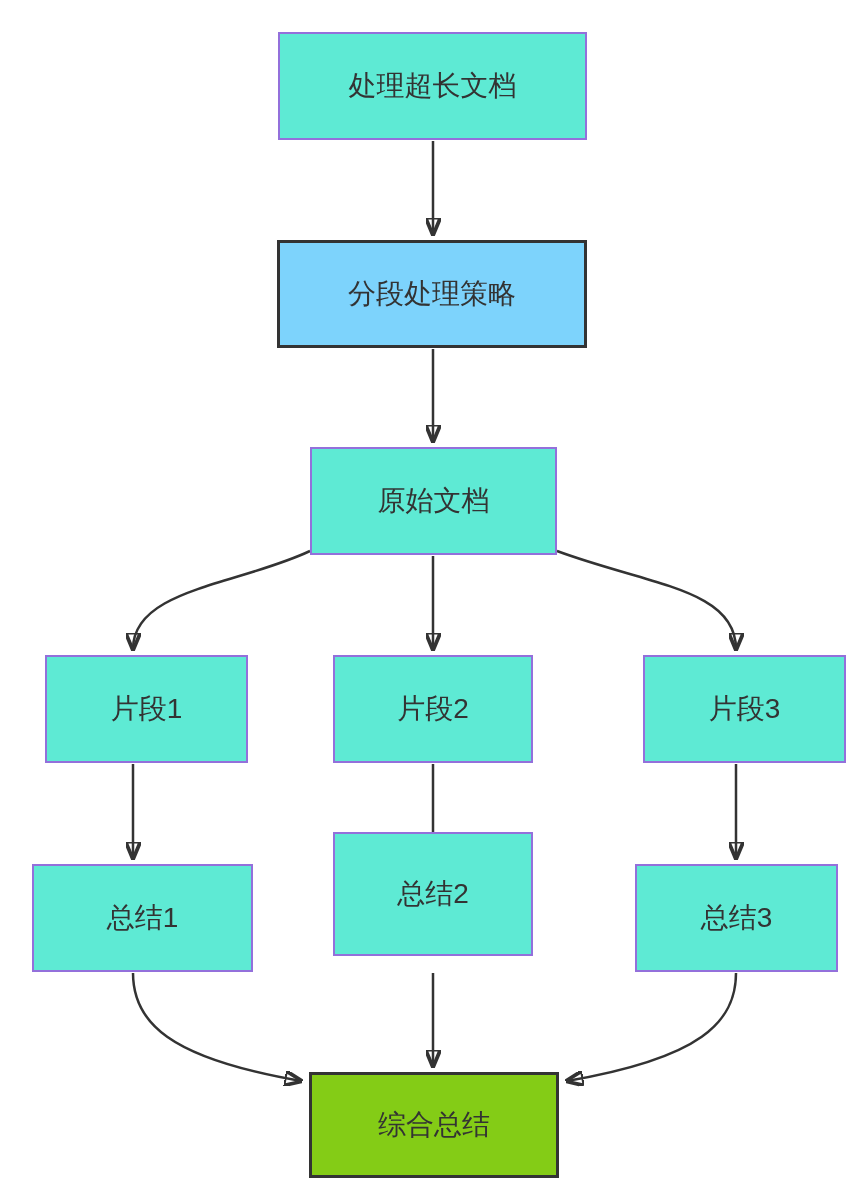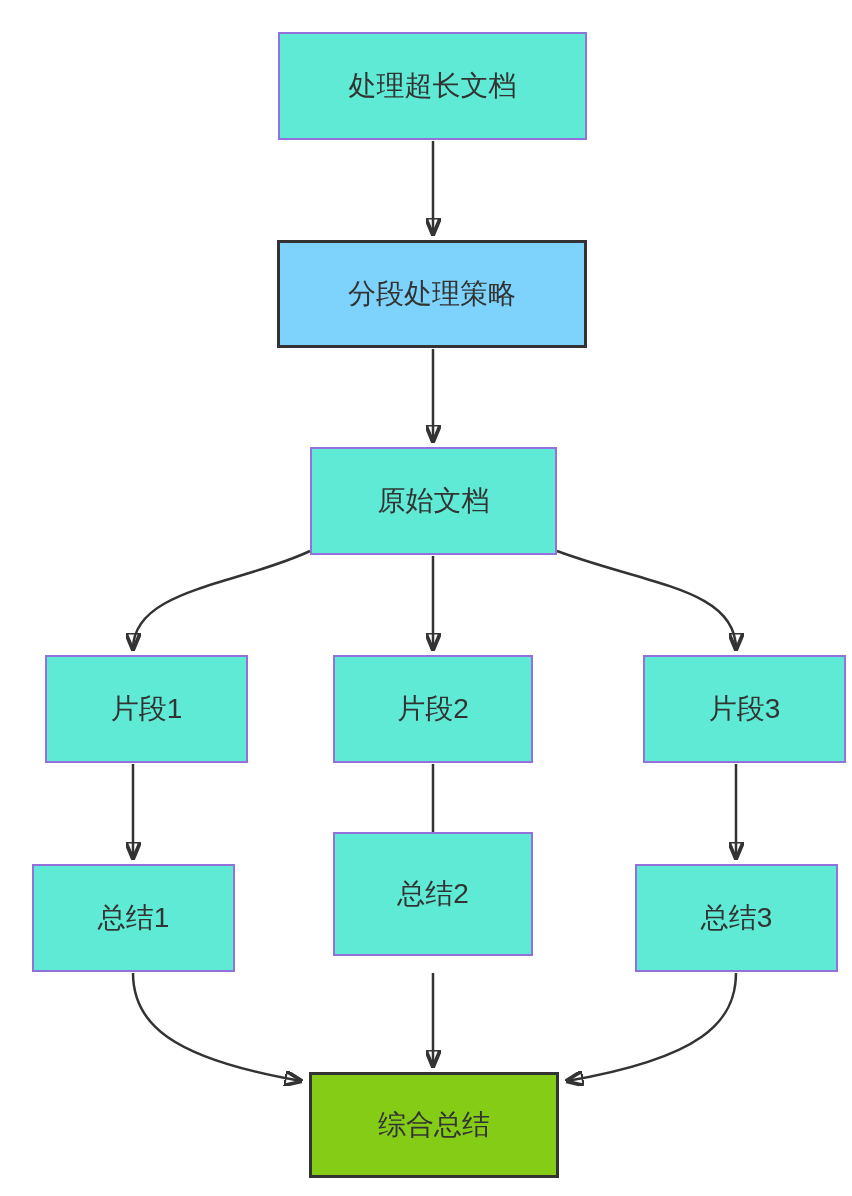--- a/index.html
+++ b/index.html
@@ -48,21 +48,21 @@
     background: #84cc16;
     border: 3.5px solid #333333;
   }
   
   #node-A { left: 278px; top: 32px;   width: 309px; height: 108px; }
   #node-B { left: 277px; top: 240px;  width: 310px; height: 108px; }
   #node-C { left: 310px; top: 447px;  width: 247px; height: 108px; }
   #node-D { left: 32px;  top: 655px;  width: 203px; height: 108px; margin-left: 13px; }
   #node-E { left: 333px; top: 655px;  width: 200px; height: 108px; }
   #node-F { left: 635px; top: 655px;  width: 203px; height: 108px; margin-left: 8px; }
-  #node-G { left: 32px;  top: 864px;  width: 203px; height: 108px; }
+  #node-G { left: 32px;  top: 864px;  width: 221px; height: 108px; }
   #node-H { left: 333px; top: 832px;  width: 200px; height: 124px; }
   #node-I { left: 635px; top: 864px;  width: 203px; height: 108px; }
   #node-J { left: 309px; top: 1072px; width: 250px; height: 106px; }
 </style>
 </head>
 <body>
 
 <div class="canvas">
 
   <svg class="edges" width="852" height="1196" viewBox="0 0 852 1196" xmlns="http://www.w3.org/2000/svg">

